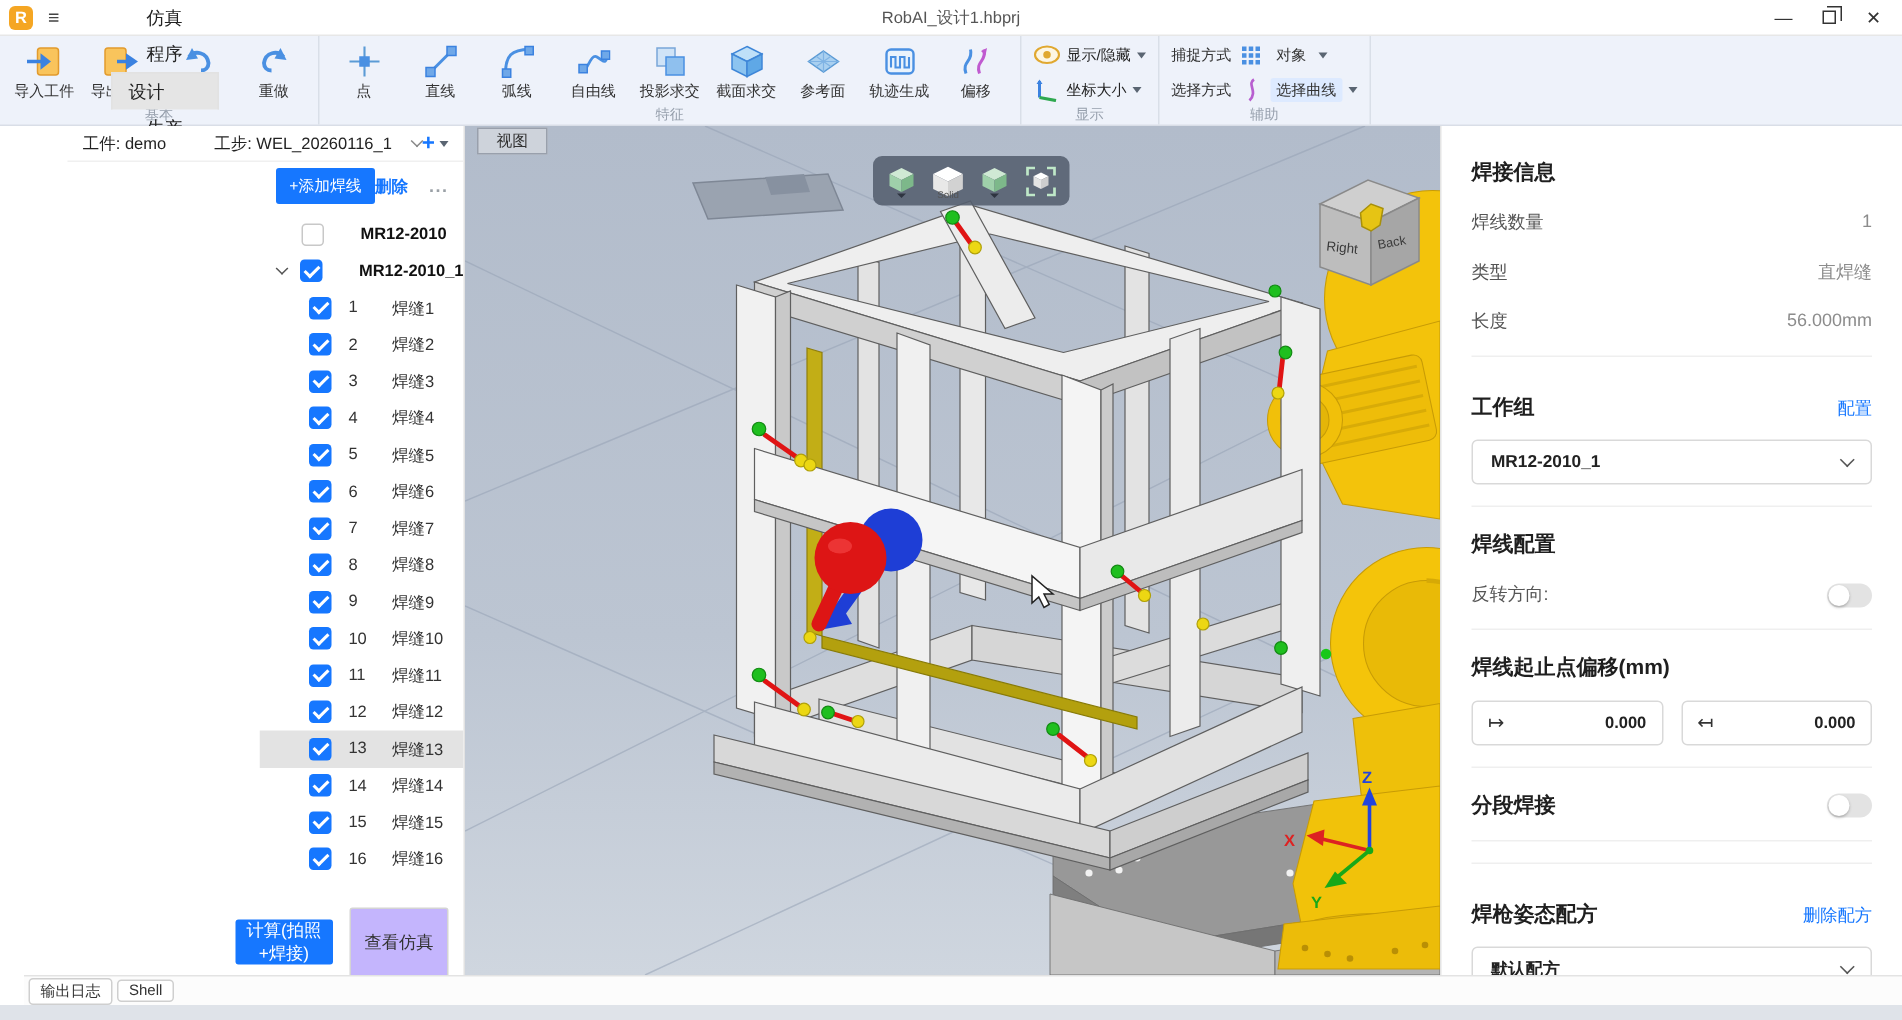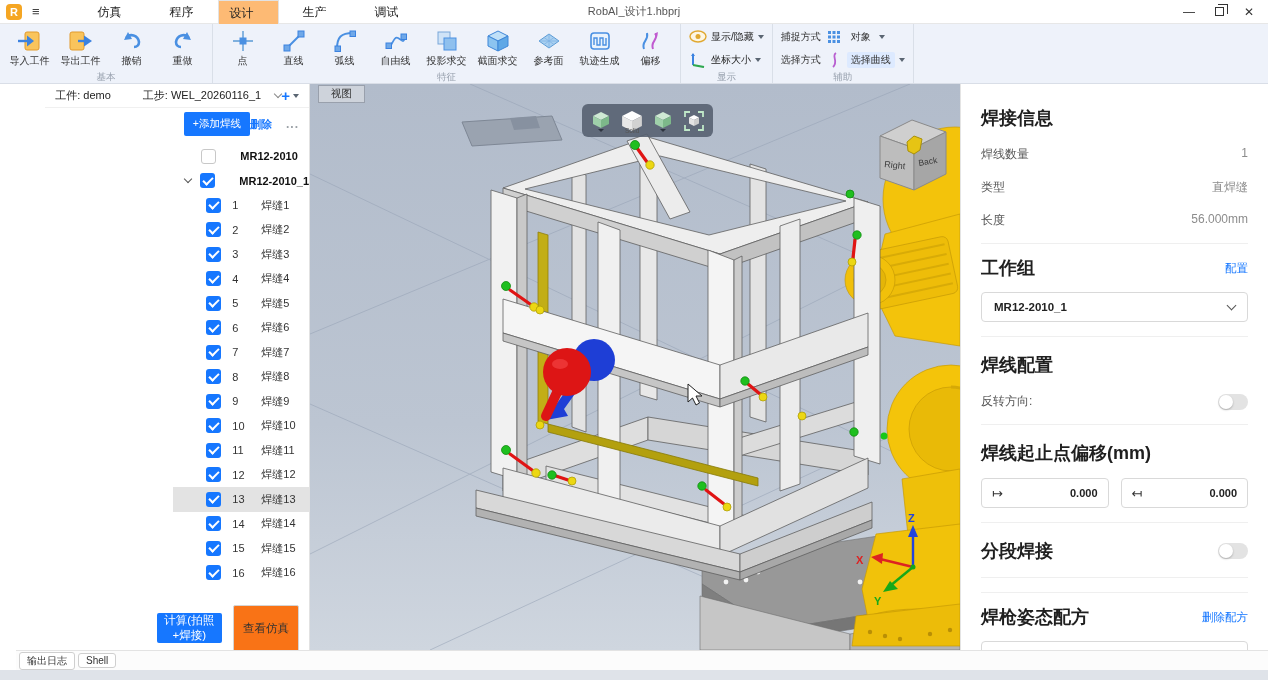--- a/index.html
+++ b/index.html
@@ -3,23 +3,23 @@
 <meta charset="utf-8">
 <style>
   * { margin:0; padding:0; box-sizing:border-box; }
   html,body { width:1268px; height:680px; overflow:hidden; }
   body { font-family:"Liberation Sans","DejaVu Sans",sans-serif; background:#fff; position:relative; color:#222; }
 
   
   #titlebar { height:24px; background:#fff; border-bottom:1px solid #e7e7e7; display:flex; align-items:center; position:relative; }
   .logo { width:16px; height:16px; margin-left:6px; background:#f5a623; border-radius:4px; color:#fff; font-weight:bold; font-size:11px; display:flex; align-items:center; justify-content:center; }
   .hamburger { margin-left:10px; font-size:13px; color:#444; }
-  .menu { display:flex; margin-left:34px; height:24px; }
+  .menu { display:flex; margin-left:34px; height:24px;flex-direction:column; }
   .menu-item { padding:0 24px; font-size:12px; line-height:24px; color:#222; }
-  .menu-item.active { background:#fdba74; border:1px solid #e2e2e2; border-bottom:none;padding-left:11px; }
+  .menu-item.active { background:#e5e5e5; border:1px solid #e2e2e2; border-bottom:none;padding-left:11px; }
   .win-title { position:absolute; left:50%; transform:translateX(-50%); font-size:11px; color:#555; }
   .win-controls { margin-left:auto; display:flex; align-items:center; gap:20px; padding-right:14px; color:#333; }
   .win-controls span { font-size:12px; line-height:24px; }
   .restore-box { width:9px; height:9px; border:1.2px solid #333; display:inline-block; position:relative; }
   .restore-box::before { content:""; position:absolute; left:2px; top:-4px; width:9px; height:9px; border:1.2px solid #333; border-bottom:none; border-left:none; }
 
   
   #ribbon { height:60px; background:#eef2fa; border-bottom:1px solid #d9dee7; display:flex; }
   .rgroup { display:flex; flex-direction:column; border-right:1px solid #d9dfe8; padding:2px 4px 0 4px; }
   .rgroup-items { flex:1; display:flex; align-items:flex-start; }
@@ -59,39 +59,39 @@
   .cb::after { content:""; position:absolute; left:4.5px; top:1.5px; width:4px; height:8px; border:solid #fff; border-width:0 2px 2px 0; transform:rotate(45deg); }
   .cb.un { background:#fff; border:1px solid #c8c8c8; }
   .cb.un::after { display:none; }
   .glabel { font-weight:bold; margin-left:24px; color:#111; }
   .grow .cb { margin-left:6px; }
   .wrow { padding-left:33px; }
   .wnum { width:24px; margin-left:11px; color:#333; }
   .wlabel { margin-left:5px; color:#333; }
   .lp-buttons { height:44px; display:flex; align-items:center; gap:11px; padding:0 10px; }
   .btn-compute { flex:1.02; background:#1677ff; color:#fff; border:none; height:30px; font-size:11.5px; border-radius:2px; font-family:inherit; }
-  .btn-sim { flex:1; background:#f97316; color:#333; border:1px solid #d4d4d4; height:47px; font-size:11.5px; border-radius:2px; font-family:inherit; }
+  .btn-sim { flex:1; background:#c4b5fd; color:#333; border:1px solid #d4d4d4; height:47px; font-size:11.5px; border-radius:2px; font-family:inherit; }
 
   
   #viewport { position:absolute; left:310px; top:84px; width:650px; height:566px; overflow:hidden; }
   #viewport svg.scene { display:block; }
   .vp-tab { position:absolute; left:8px; top:1px; padding:1px 12px; background:#ced3db; border:1px solid #99a0ac; font-size:10.5px; color:#333; }
   .vp-toolbar { position:absolute; left:272px; top:20px; width:131px; height:33px; background:rgba(84,94,110,.88); border-radius:6px; display:flex; align-items:center; justify-content:space-around; padding:0 4px; }
   .vpt-item { position:relative; width:28px; height:28px; display:flex; align-items:center; justify-content:center; flex-direction:column; }
   .vpt-caret { width:0; height:0; border-left:3px solid transparent; border-right:3px solid transparent; border-top:3.5px solid #2e3440; margin-top:-1px; }
   .solid-lbl { position:absolute; bottom:1px; left:0; right:0; text-align:center; font-size:6.5px; color:#555; }
 
   
   #rightpanel { position:absolute; left:960px; top:84px; width:308px; height:566px; background:#fff; border-left:1px solid #e4e4e4; padding:22px 20px 0 20px; overflow:hidden; font-size:12px; }
-  .sec-title { font-weight:bold; font-size:18px; color:#1f1f1f; }
+  .sec-title { font-weight:bold; font-size:14px; color:#1f1f1f; }
   .info-row { display:flex; justify-content:space-between; margin-top:16px; }
   .info-label { color:#555; }
   .info-value { color:#8c8c8c; }
   .hdiv { border-top:1px solid #efefef; margin:14px 0 0 0; }
-  .sec-head { display:flex; justify-content:space-between; align-items:center; margin-top:12px; }
+  .sec-head { display:flex; justify-content:space-between; align-items:center; margin-top:25px; }
   .blue-link { color:#1677ff; font-size:11.5px; }
   .select { margin-top:12px; height:30px; border:1px solid #d9d9d9; border-radius:4px; display:flex; align-items:center; padding:0 12px; }
   .sel-text { font-weight:bold; font-size:11.5px; color:#222; }
   .sel-chev { margin-left:auto; width:7px; height:7px; border-right:1.6px solid #555; border-bottom:1.6px solid #555; transform:rotate(45deg); margin-top:-4px; }
   .toggle-row { display:flex; justify-content:space-between; align-items:center; margin-top:16px; }
   .toggle { width:30px; height:16px; background:#e3e3e3; border-radius:8px; position:relative; flex:none; }
   .knob { position:absolute; left:1px; top:1px; width:14px; height:14px; background:#fff; border-radius:50%; box-shadow:0 1px 2px rgba(0,0,0,.25); }
   .offset-boxes { display:flex; gap:12px; margin-top:13px; }
   .offset-box { flex:1; height:30px; border:1px solid #d9d9d9; border-radius:4px; display:flex; align-items:center; padding:0 10px; }
   .ob-icon { font-size:13px; color:#333; }

